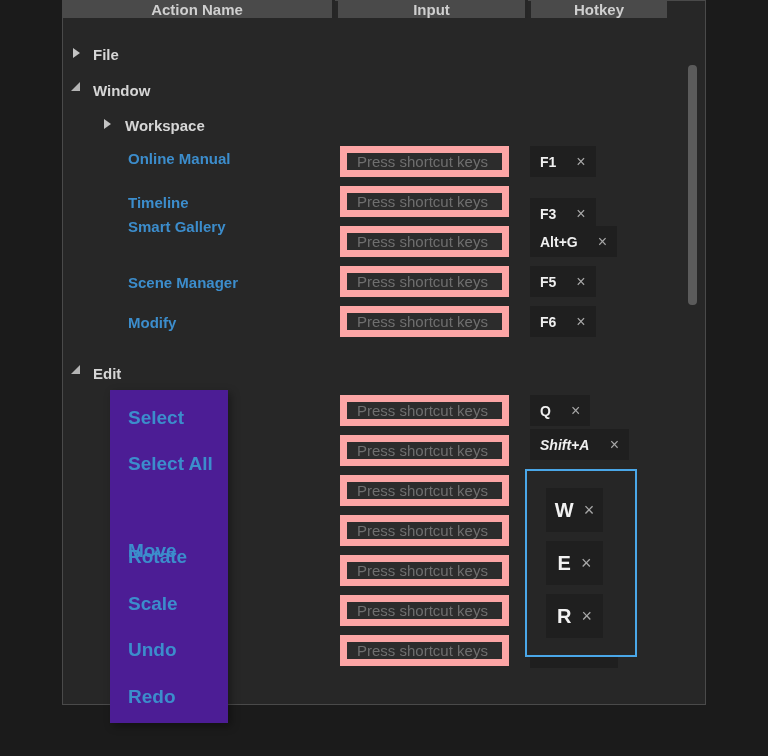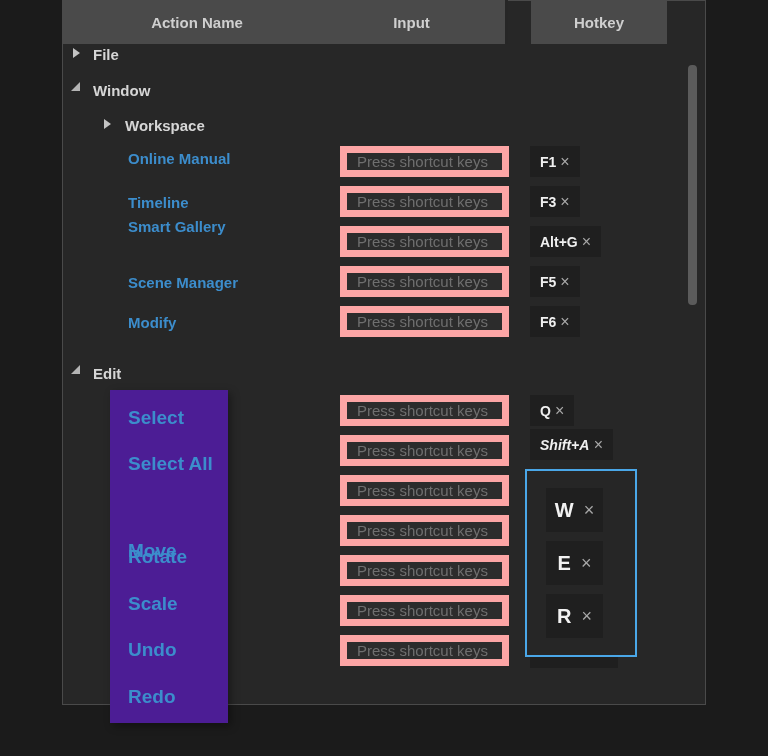--- a/index.html
+++ b/index.html
@@ -7,27 +7,27 @@
     width:768px;height:756px;position:relative;overflow:hidden;
     background:#1b1b1b;
     font-family:"Liberation Sans", sans-serif;
   }
   .panel{
     position:absolute;left:62px;top:0;width:644px;height:705px;
     background:#272727;border:1px solid #4a4a4a;box-sizing:border-box;
   }
   
   .hcell{
-    position:absolute;top:0;height:44px;background:#4a4a4a;
+    position:absolute;top:0;height:18px;background:#4a4a4a;
     color:#cfcfcf;font-size:15px;font-weight:bold;
     display:flex;align-items:center;justify-content:center;
     box-sizing:border-box;
   }
   .hc1{left:62px;width:273px;border-right:3px solid #262626;}
-  .hc2{left:318px;width:190px;border-right:3px solid #262626;}
+  .hc2{left:338px;width:190px;border-right:3px solid #262626;}
   .hc3{left:531px;width:136px;}
   
   .tri-collapsed{
     position:absolute;width:0;height:0;
     border-left:7px solid #c4c4c4;border-top:5px solid transparent;border-bottom:5px solid transparent;
   }
   .tri-expanded{
     position:absolute;width:0;height:0;
     border-bottom:9px solid #b4b4b4;border-left:9px solid transparent;
   }
@@ -40,21 +40,21 @@
   
   .shortcut-input{
     position:absolute;left:340px;width:169px;height:31px;box-sizing:border-box;
     background:#2c2c2c;border:7px solid #fca5a5;color:#cfcfcf;
     font-family:"Liberation Sans", sans-serif;font-size:15px;padding:0 0 0 10px;outline:none;
   }
   .shortcut-input::placeholder{color:#6f6f6f;opacity:1;}
   
   .badge{
     position:absolute;left:530px;height:31px;background:#1f1f1f;
-    display:inline-flex;align-items:center;gap:4px;padding:0 10px;
+    display:inline-flex;align-items:center;gap:20px;padding:0 10px;
     color:#f0f0f0;font-size:14px;font-weight:bold;white-space:nowrap;
   }
   .badge .x{color:#a8a8a8;font-size:16px;font-weight:normal;cursor:pointer;}
   .badge-hidden{position:absolute;left:530px;top:637px;width:88px;height:31px;background:#1f1f1f;z-index:1;}
   
   .callout{
     position:absolute;left:525px;top:469px;width:112px;height:188px;box-sizing:border-box;
     border:2px solid #4aa7e8;background:#262626;z-index:5;
     display:flex;flex-direction:column;gap:9px;padding:17px 0 0 19px;
   }
@@ -98,21 +98,21 @@
 
 <div class="action-label" style="top:150px;">Online Manual</div>
 <input class="shortcut-input" style="top: 146px;" readonly="" placeholder="Press shortcut keys">
 <div class="badge" style="top:146px;">
     <span>F1</span>
     <span class="x">×</span>
   </div>
 
 <div class="action-label" style="top:194px;">Timeline</div>
 <input class="shortcut-input" style="top: 186px;" readonly="" placeholder="Press shortcut keys">
-<div class="badge" style="top:186px;">
+<div class="badge" style="top:198px;">
     <span>F3</span>
     <span class="x">×</span>
   </div>
 
 <div class="action-label" style="top:218px;">Smart Gallery</div>
 <input class="shortcut-input" style="top: 226px;" readonly="" placeholder="Press shortcut keys">
 <div class="badge" style="top:226px;">
     <span>Alt+G</span>
     <span class="x">×</span>
   </div>

